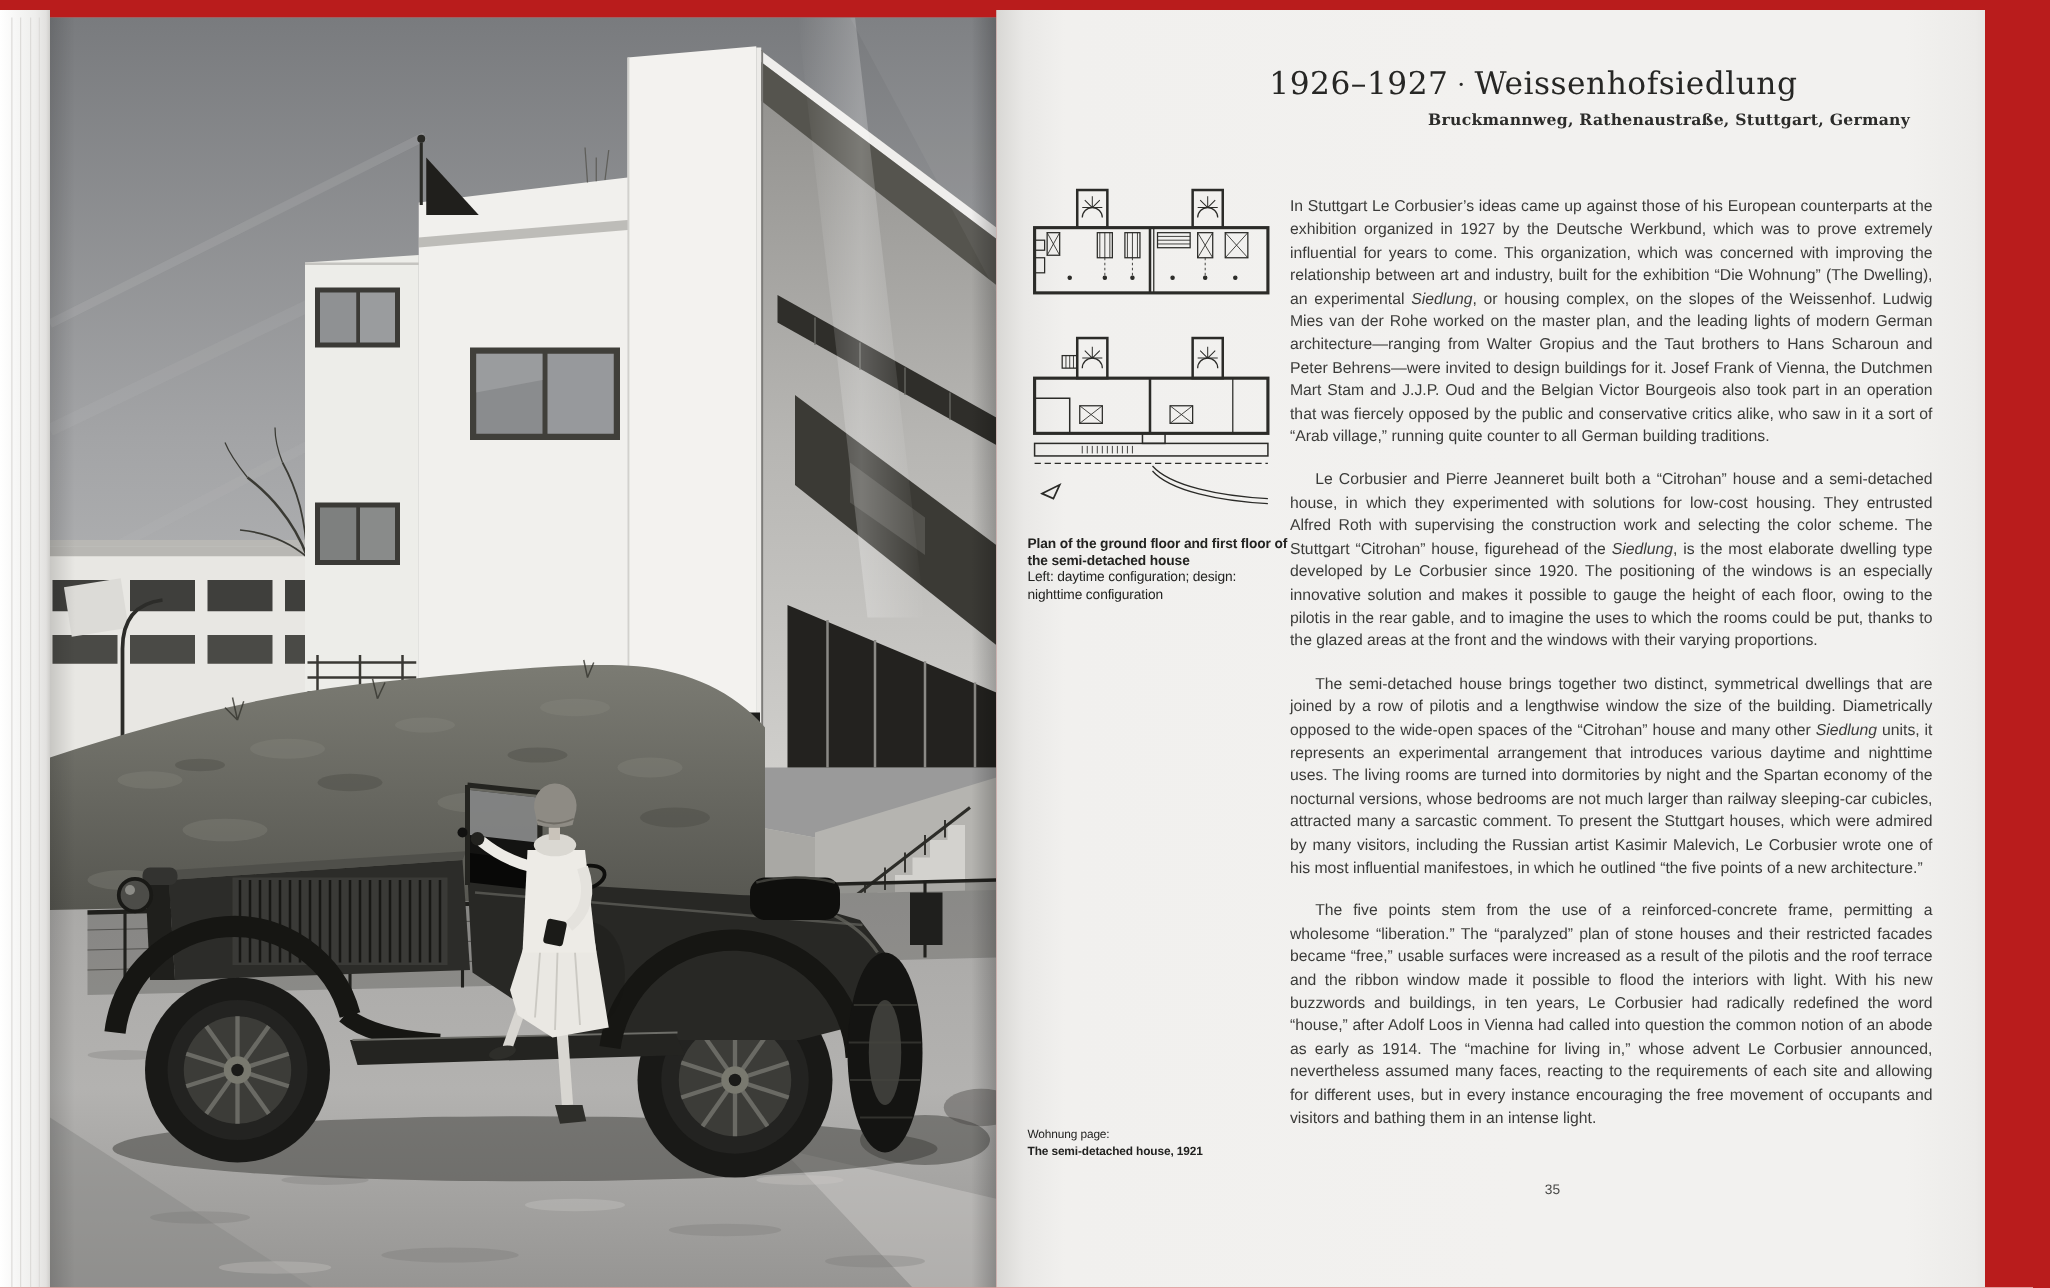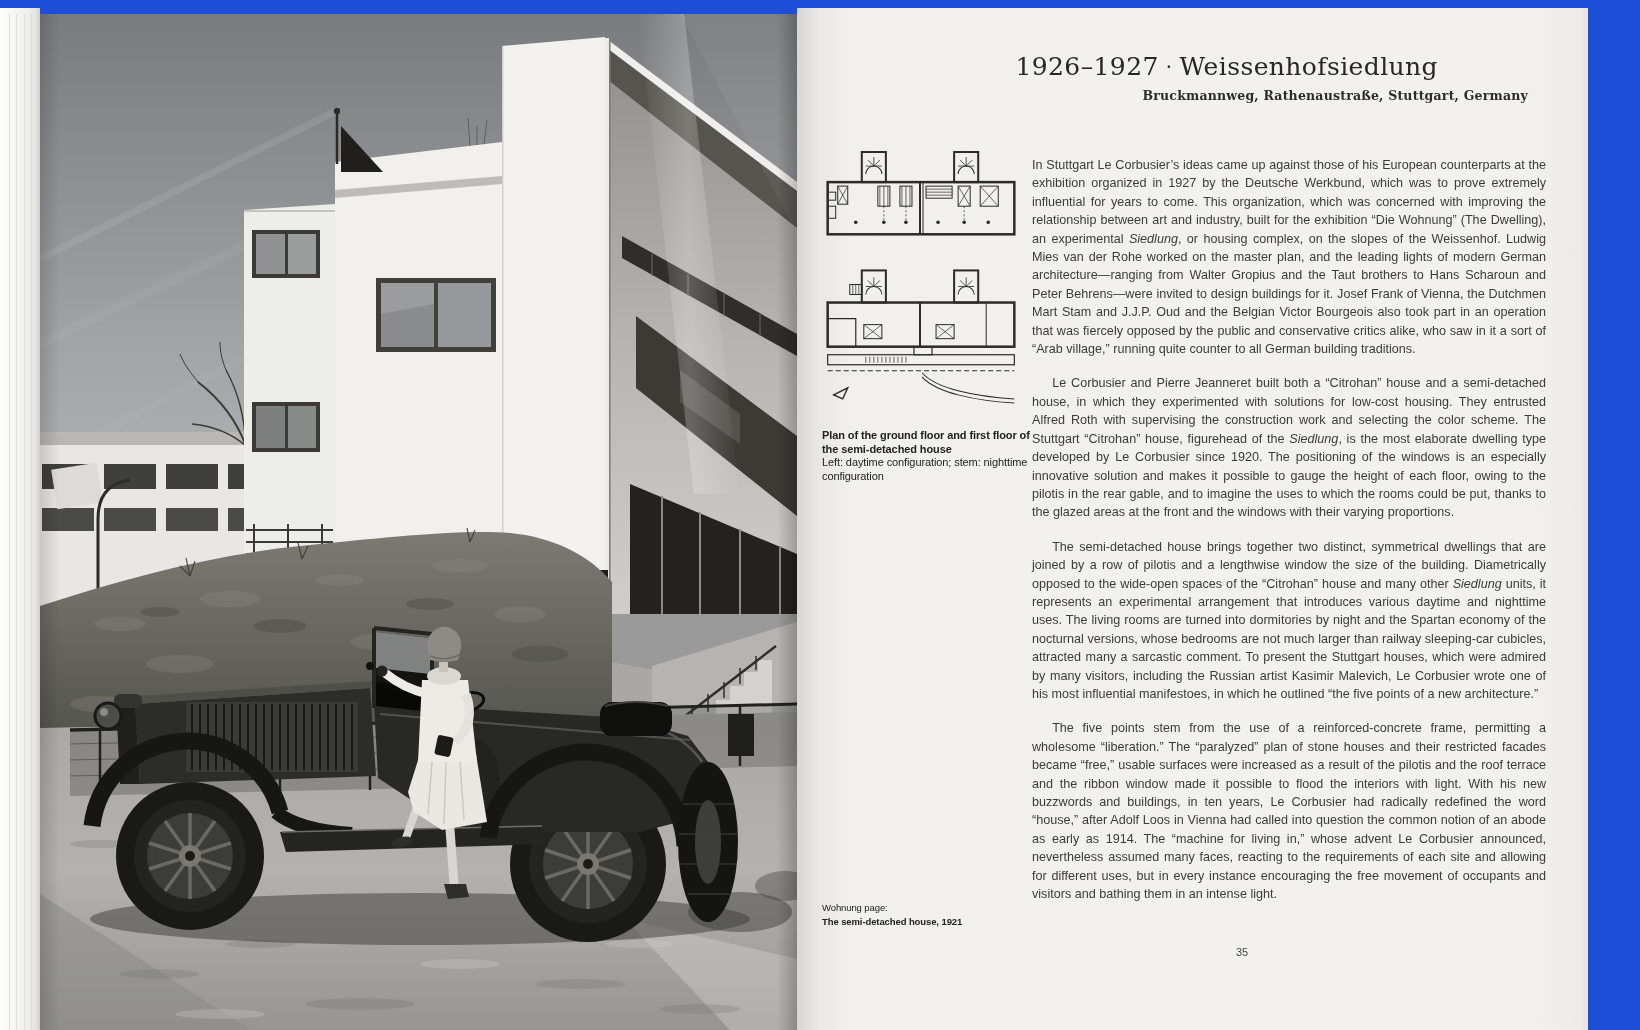--- a/index.html
+++ b/index.html
@@ -1,17 +1,17 @@
 <!DOCTYPE html>
 <html><head>
 <meta charset="utf-8">
 <style>
   html,body{margin:0;padding:0;background:#ffffff;}
   .stage{position:relative;width:1640px;height:1030px;overflow:hidden;
-         font-family:"Liberation Sans",sans-serif;background:#1d4ed8;}
+         font-family:"Liberation Sans",sans-serif;background:#b91c1c;}
   
   .fore-edge-left{position:absolute;left:0;top:8px;width:40px;height:1022px;
     background:linear-gradient(90deg,#ffffff 0%,#f6f6f5 35%,#eeeeec 70%,#e2e1df 92%,#cfcecb 100%);}
   .fore-edge-left .line{position:absolute;top:6px;bottom:0;width:1px;background:#dddcd9;}
   
   .left-page{position:absolute;left:40px;top:14px;width:757px;height:1016px;background:#9a9a9a;}
   .left-page svg{display:block;width:100%;height:100%;}
   .photo-left-curl{position:absolute;left:40px;top:14px;width:20px;height:1016px;
     background:linear-gradient(90deg,rgba(0,0,0,.14),rgba(0,0,0,0));pointer-events:none;}
   .photo-gutter{position:absolute;left:777px;top:14px;width:20px;height:1016px;
@@ -533,21 +533,21 @@
             <path d="M96,224 C110,240 150,248 188,250" stroke-width="1"></path>
             <path d="M96,228 C110,244 150,252 188,254" stroke-width="1"></path>
             <polygon points="8,246 22,239 17,250" stroke-width="1.4"></polygon>
           </g>
         </g>
       </svg>
     </div>
 
     <div class="fig-caption">
       <div class="b">Plan of the ground floor and first floor of the semi-detached house</div>
-      <div>Left: daytime configuration; stem: nighttime configuration</div>
+      <div>Left: daytime configuration; design: nighttime configuration</div>
     </div>
 
     <div class="article">
       <p><span>In Stuttgart Le Corbusier’s ideas came up against those of his European counterparts at the exhibition organized in 1927 by the Deutsche Werkbund, which was to prove extremely influential for years to come. This organization, which was concerned with improving the relationship between art and industry, built for the exhibition “Die Wohnung” (The Dwelling), an experimental </span><i>Siedlung</i><span>, or housing complex, on the slopes of the Weissenhof. Ludwig Mies van der Rohe worked on the master plan, and the leading lights of modern German architecture—ranging from Walter Gropius and the Taut brothers to Hans Scharoun and Peter Behrens—were invited to design buildings for it. Josef Frank of Vienna, the Dutchmen Mart Stam and J.J.P. Oud and the Belgian Victor Bourgeois also took part in an operation that was fiercely opposed by the public and conservative critics alike, who saw in it a sort of “Arab village,” running quite counter to all German building traditions.</span></p>
       <p><span>Le Corbusier and Pierre Jeanneret built both a “Citrohan” house and a semi-detached house, in which they experimented with solutions for low-cost housing. They entrusted Alfred Roth with supervising the construction work and selecting the color scheme. The Stuttgart “Citrohan” house, figurehead of the </span><i>Siedlung</i><span>, is the most elaborate dwelling type developed by Le Corbusier since 1920. The positioning of the windows is an especially innovative solution and makes it possible to gauge the height of each floor, owing to the pilotis in the rear gable, and to imagine the uses to which the rooms could be put, thanks to the glazed areas at the front and the windows with their varying proportions.</span></p>
       <p><span>The semi-detached house brings together two distinct, symmetrical dwellings that are joined by a row of pilotis and a lengthwise window the size of the building. Diametrically opposed to the wide-open spaces of the “Citrohan” house and many other </span><i>Siedlung</i><span> units, it represents an experimental arrangement that introduces various daytime and nighttime uses. The living rooms are turned into dormitories by night and the Spartan economy of the nocturnal versions, whose bedrooms are not much larger than railway sleeping-car cubicles, attracted many a sarcastic comment. To present the Stuttgart houses, which were admired by many visitors, including the Russian artist Kasimir Malevich, Le Corbusier wrote one of his most influential manifestoes, in which he outlined “the five points of a new architecture.”</span></p>
       <p><span>The five points stem from the use of a reinforced-concrete frame, permitting a wholesome “liberation.” The “paralyzed” plan of stone houses and their restricted facades became “free,” usable surfaces were increased as a result of the pilotis and the roof terrace and the ribbon window made it possible to flood the interiors with light. With his new buzzwords and buildings, in ten years, Le Corbusier had radically redefined the word “house,” after Adolf Loos in Vienna had called into question the common notion of an abode as early as 1914. The “machine for living in,” whose advent Le Corbusier announced, nevertheless assumed many faces, reacting to the requirements of each site and allowing for different uses, but in every instance encouraging the free movement of occupants and visitors and bathing them in an intense light.</span></p>
     </div>
 
     <div class="opp-caption">

